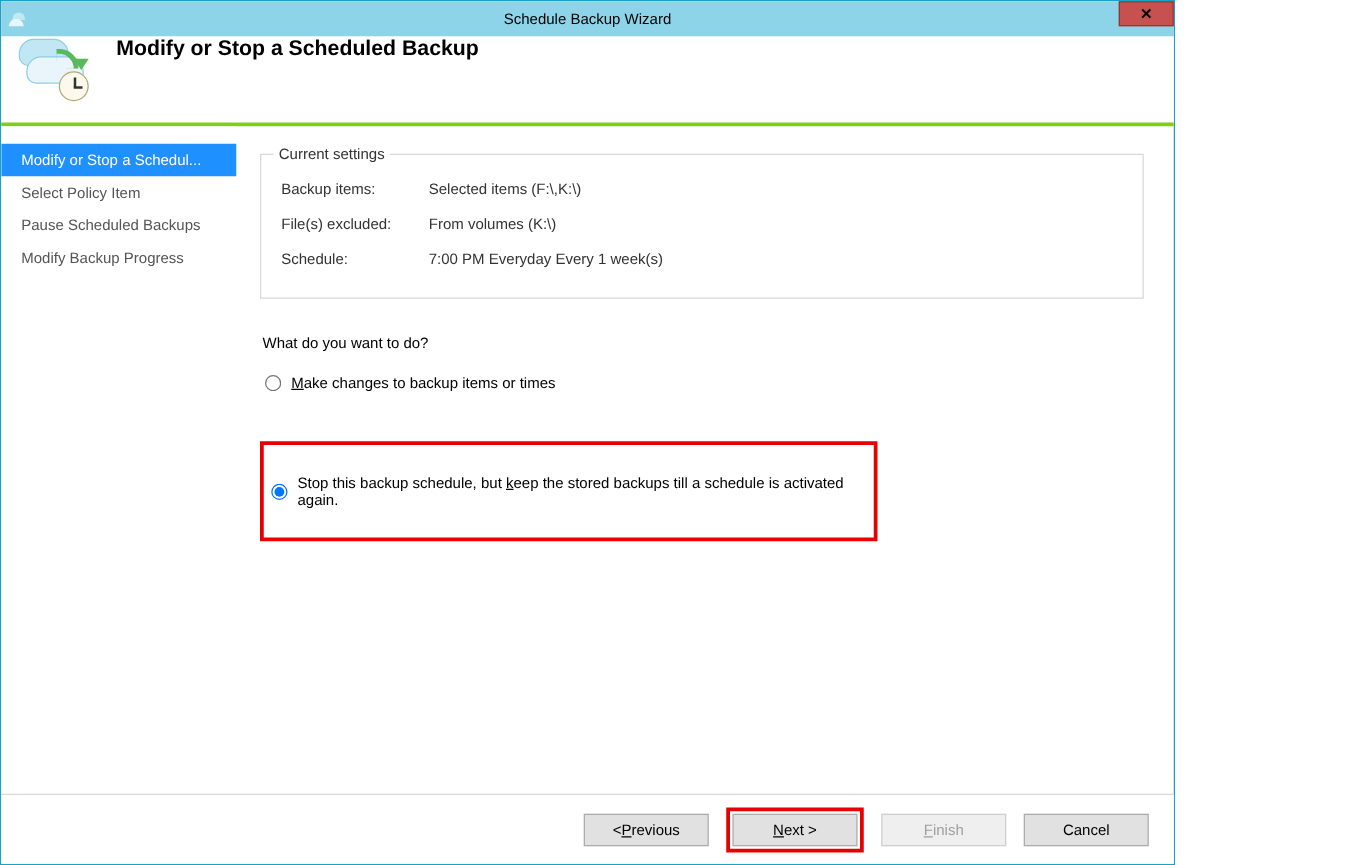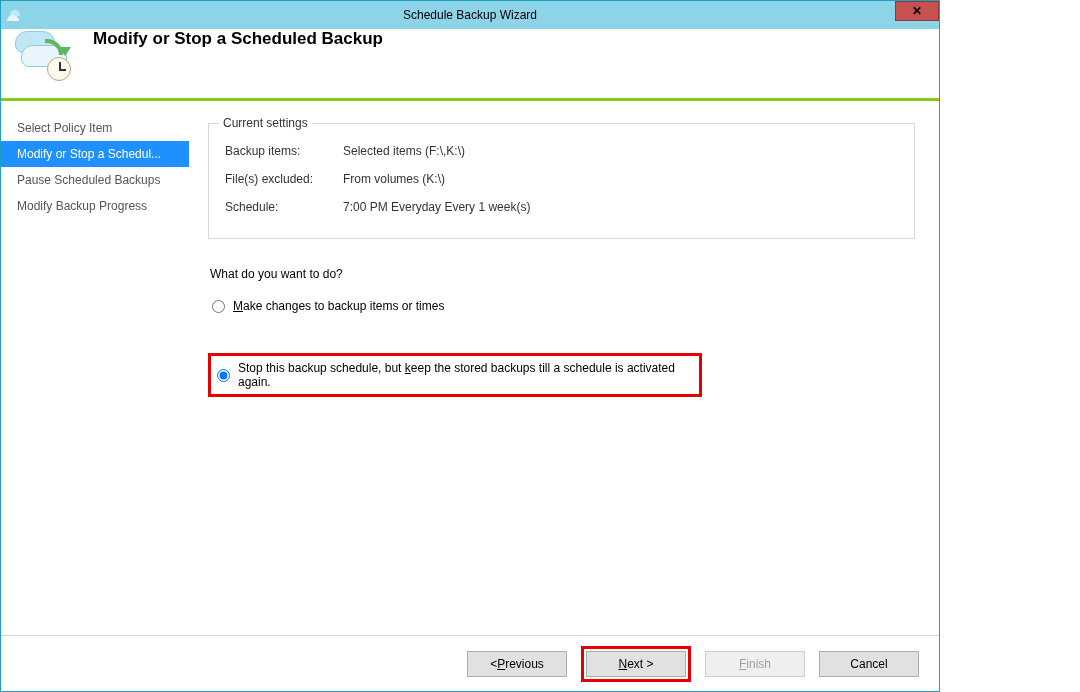--- a/index.html
+++ b/index.html
@@ -225,21 +225,21 @@
   }
   .radio-row input[type=radio] {
     margin: 0 8px 0 2px;
     width: 13px; height: 13px;
   }
   .radio-row .underline-letter {
     text-decoration: underline;
   }
   .highlight-box {
     border: 3px solid #e60000;
-    padding: 2px 4px;
+    padding: 20px 4px;
     margin-top: 26px;
     display: inline-flex;
     align-items: center;
     width: 494px;
   }
   .highlight-box .radio-row { margin: 0; padding: 3px 0; }
   .footer {
     height: 56px;
     border-top: 1px solid #d8d8d8;
     display: flex;
@@ -294,22 +294,22 @@
       <div class="cloud2"></div>
       <div class="arrow"></div>
       <div class="clock"></div>
     </div>
     <h1>Modify or Stop a Scheduled Backup</h1>
   </div>
 
   <div class="body">
 
     <div class="sidebar">
+      <div class="nav-item active">Modify or Stop a Schedul...</div>
       <div class="nav-item">Select Policy Item</div>
-      <div class="nav-item active">Modify or Stop a Schedul...</div>
       <div class="nav-item">Pause Scheduled Backups</div>
       <div class="nav-item">Modify Backup Progress</div>
     </div>
 
     <div class="content">
 
       <div class="fieldset">
         <div class="legend">Current settings</div>
 
         <div class="settings-row">

